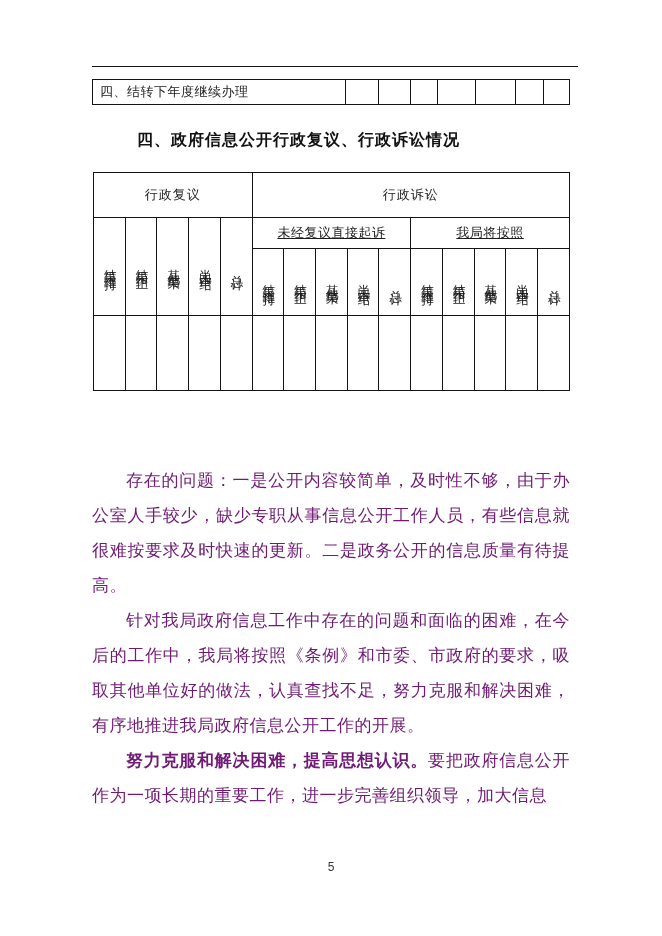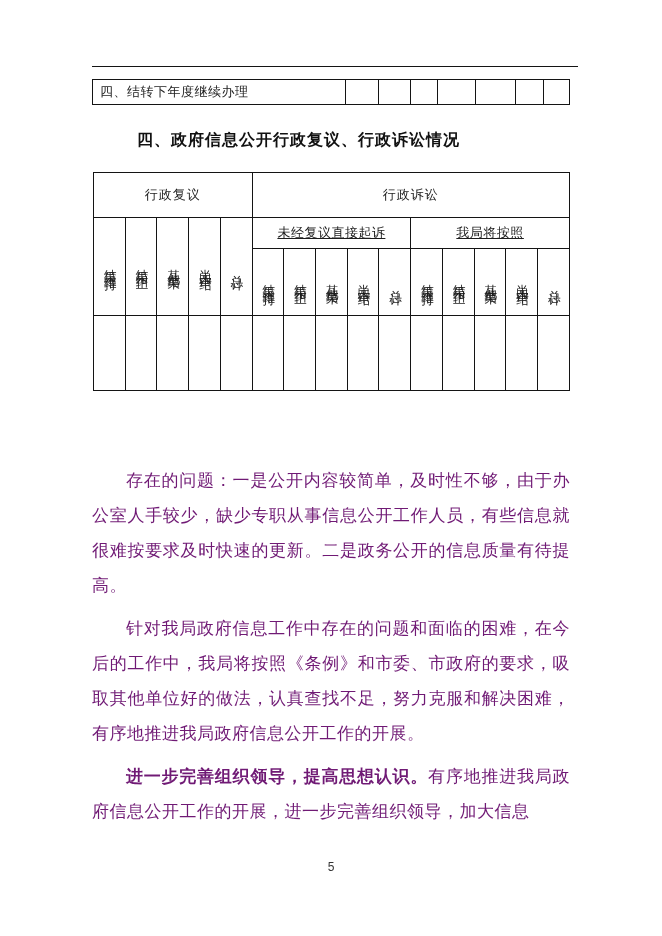--- a/index.html
+++ b/index.html
@@ -40,21 +40,21 @@
     font-size:12.5px; letter-spacing:3px; line-height:1.1;
   }
 
   
   .bodytext {
     position:absolute; left:92px; top:463px; width:478px;
     font-size:17px; line-height:35px; text-align:justify; color:#701a75;
     letter-spacing:0.5px;
   }
   .bodytext p { margin:0; text-indent:2em; }
-  .bodytext p + p { margin-top:8px; }
+  .bodytext p + p { margin-top:0; }
   .bodytext .lead { font-weight:bold; }
 
   .page-num {
     position:absolute; left:0; top:860px; width:662px; text-align:center;
     font-size:12px; color:#333; font-family:"Liberation Sans", sans-serif;
   }
 </style>
 </head>
 <body>
 
@@ -150,18 +150,18 @@
           <td></td>
       <td></td>
     </tr>
   </tbody>
     </table>
 
 
   <div class="bodytext">
     <p><span>存在的问题：一是公开内容较简单，及时性不够，由于办公室人手较少，缺少专职从事信息公开工作人员，有些信息就很难按要求及时快速的更新。二是政务公开的信息质量有待提高。</span></p>
     <p><span>针对我局政府信息工作中存在的问题和面临的困难，在今后的工作中，我局将按照《条例》和市委、市政府的要求，吸取其他单位好的做法，认真查找不足，努力克服和解决困难，有序地推进我局政府信息公开工作的开展。</span></p>
-    <p><span class="lead">进一步完善组织领导，提高思想认识。</span><span>有序地推进我局政府信息公开工作的开展，进一步完善组织领导，加大信息</span></p>
+    <p><span class="lead">努力克服和解决困难，提高思想认识。</span><span>要把政府信息公开作为一项长期的重要工作，进一步完善组织领导，加大信息</span></p>
   </div>
 
   <div class="page-num">5</div>
 
 </div>
 
 </body></html>

